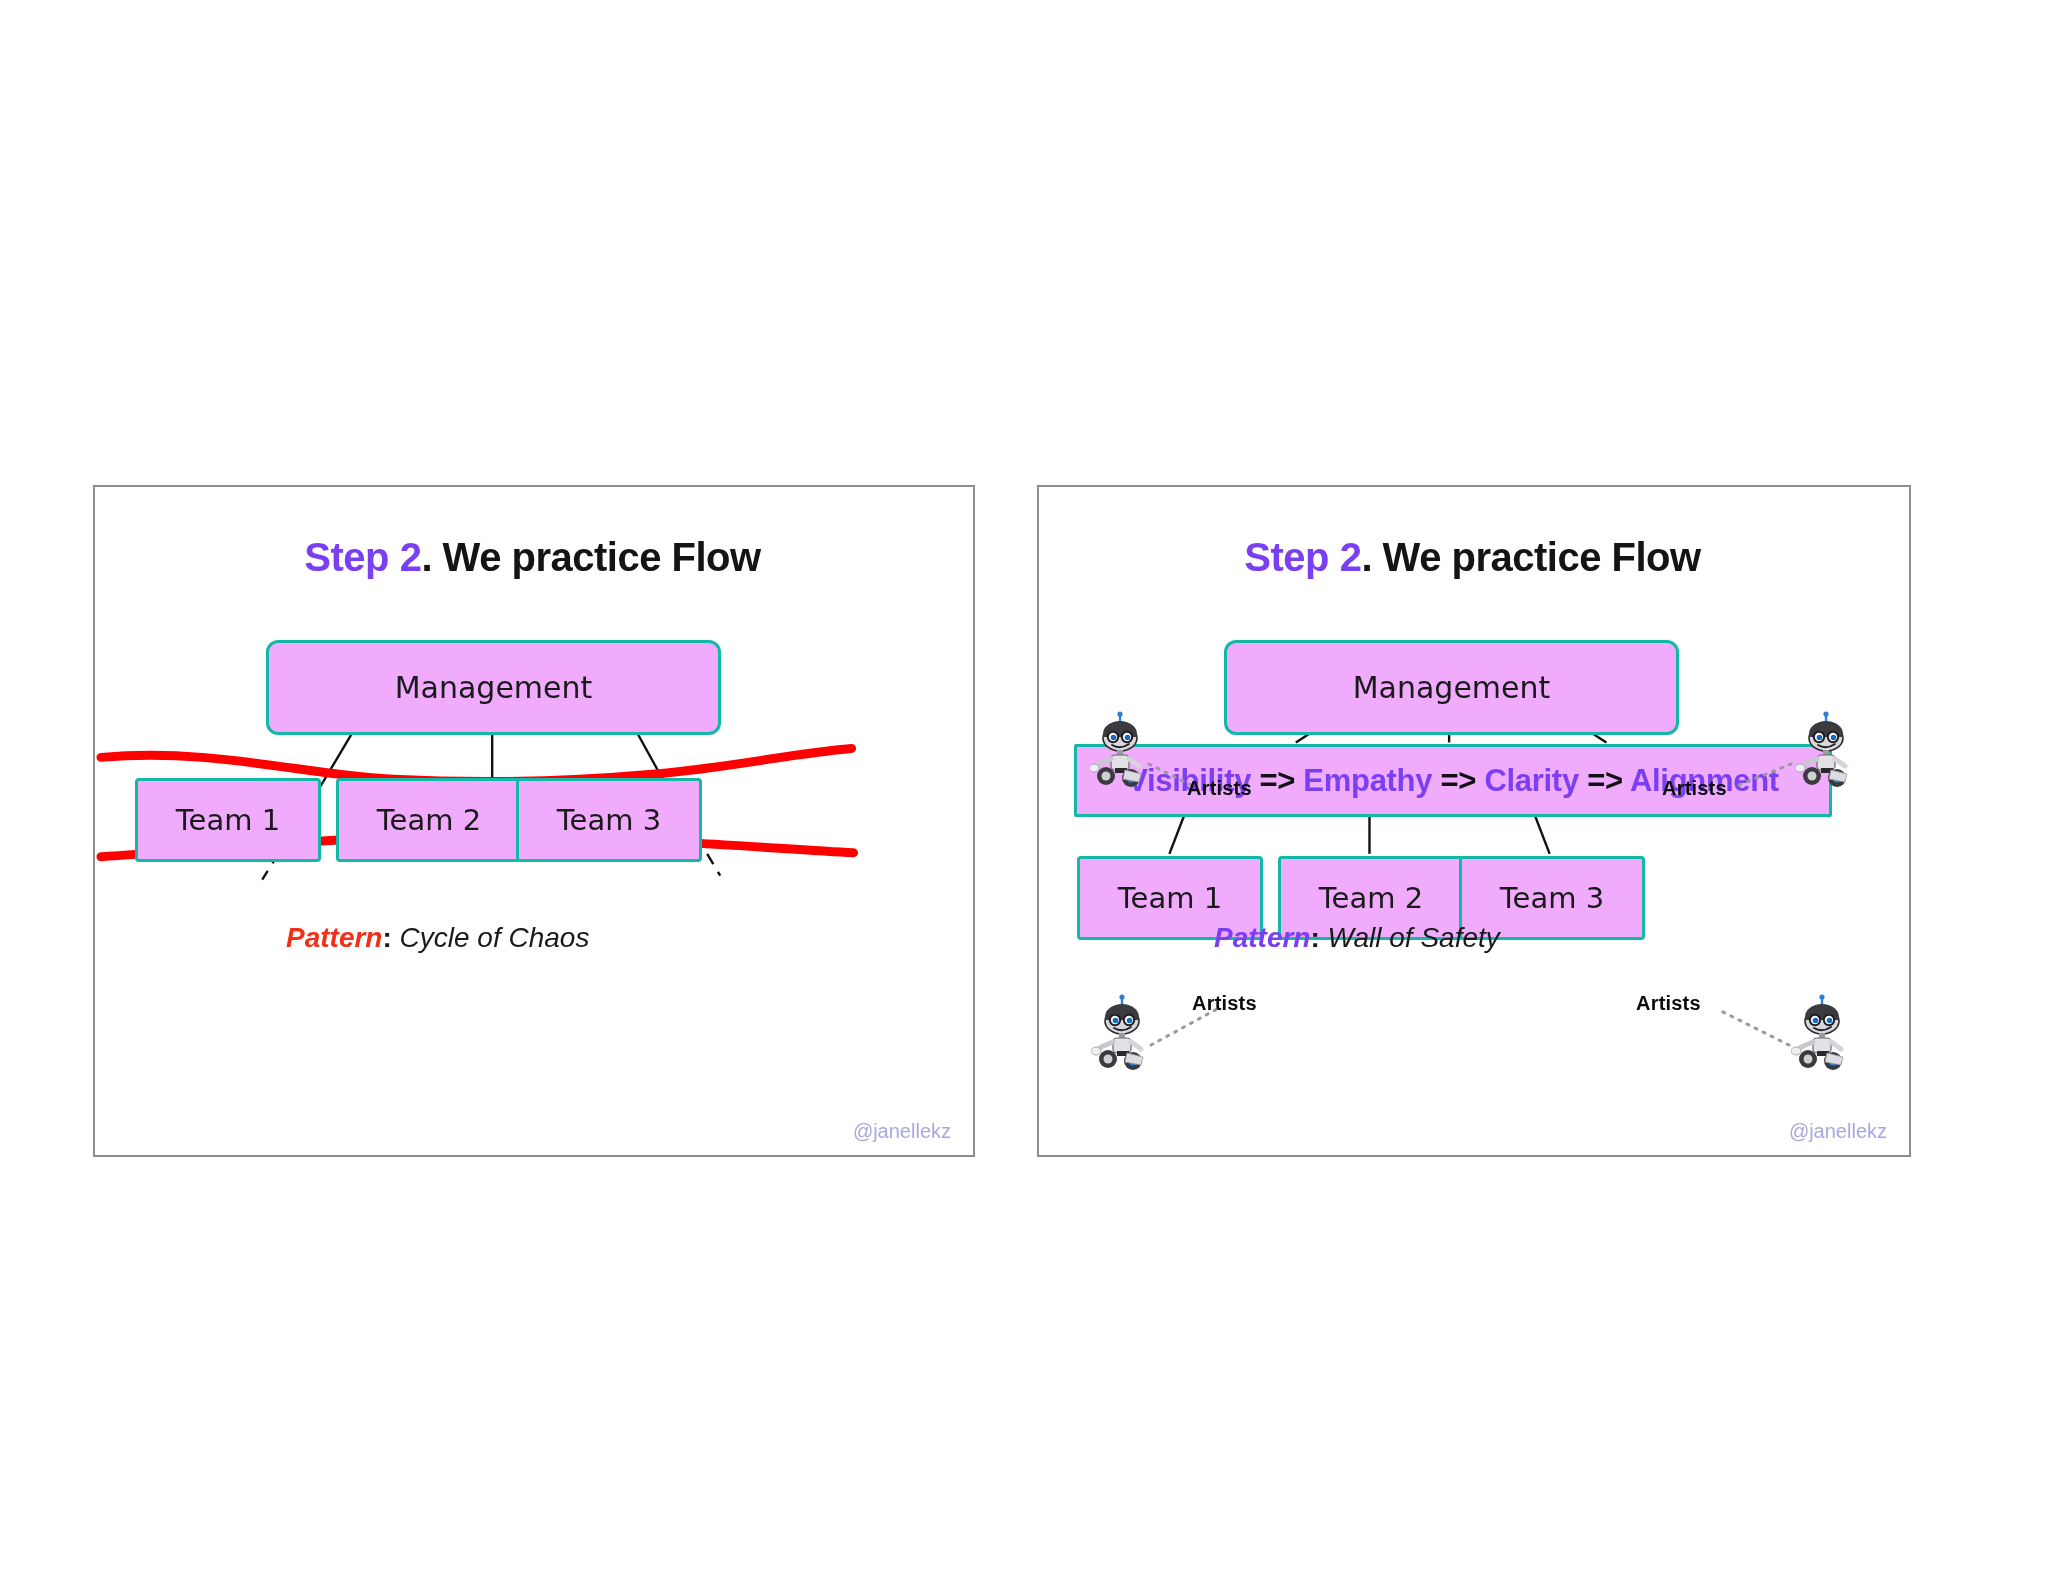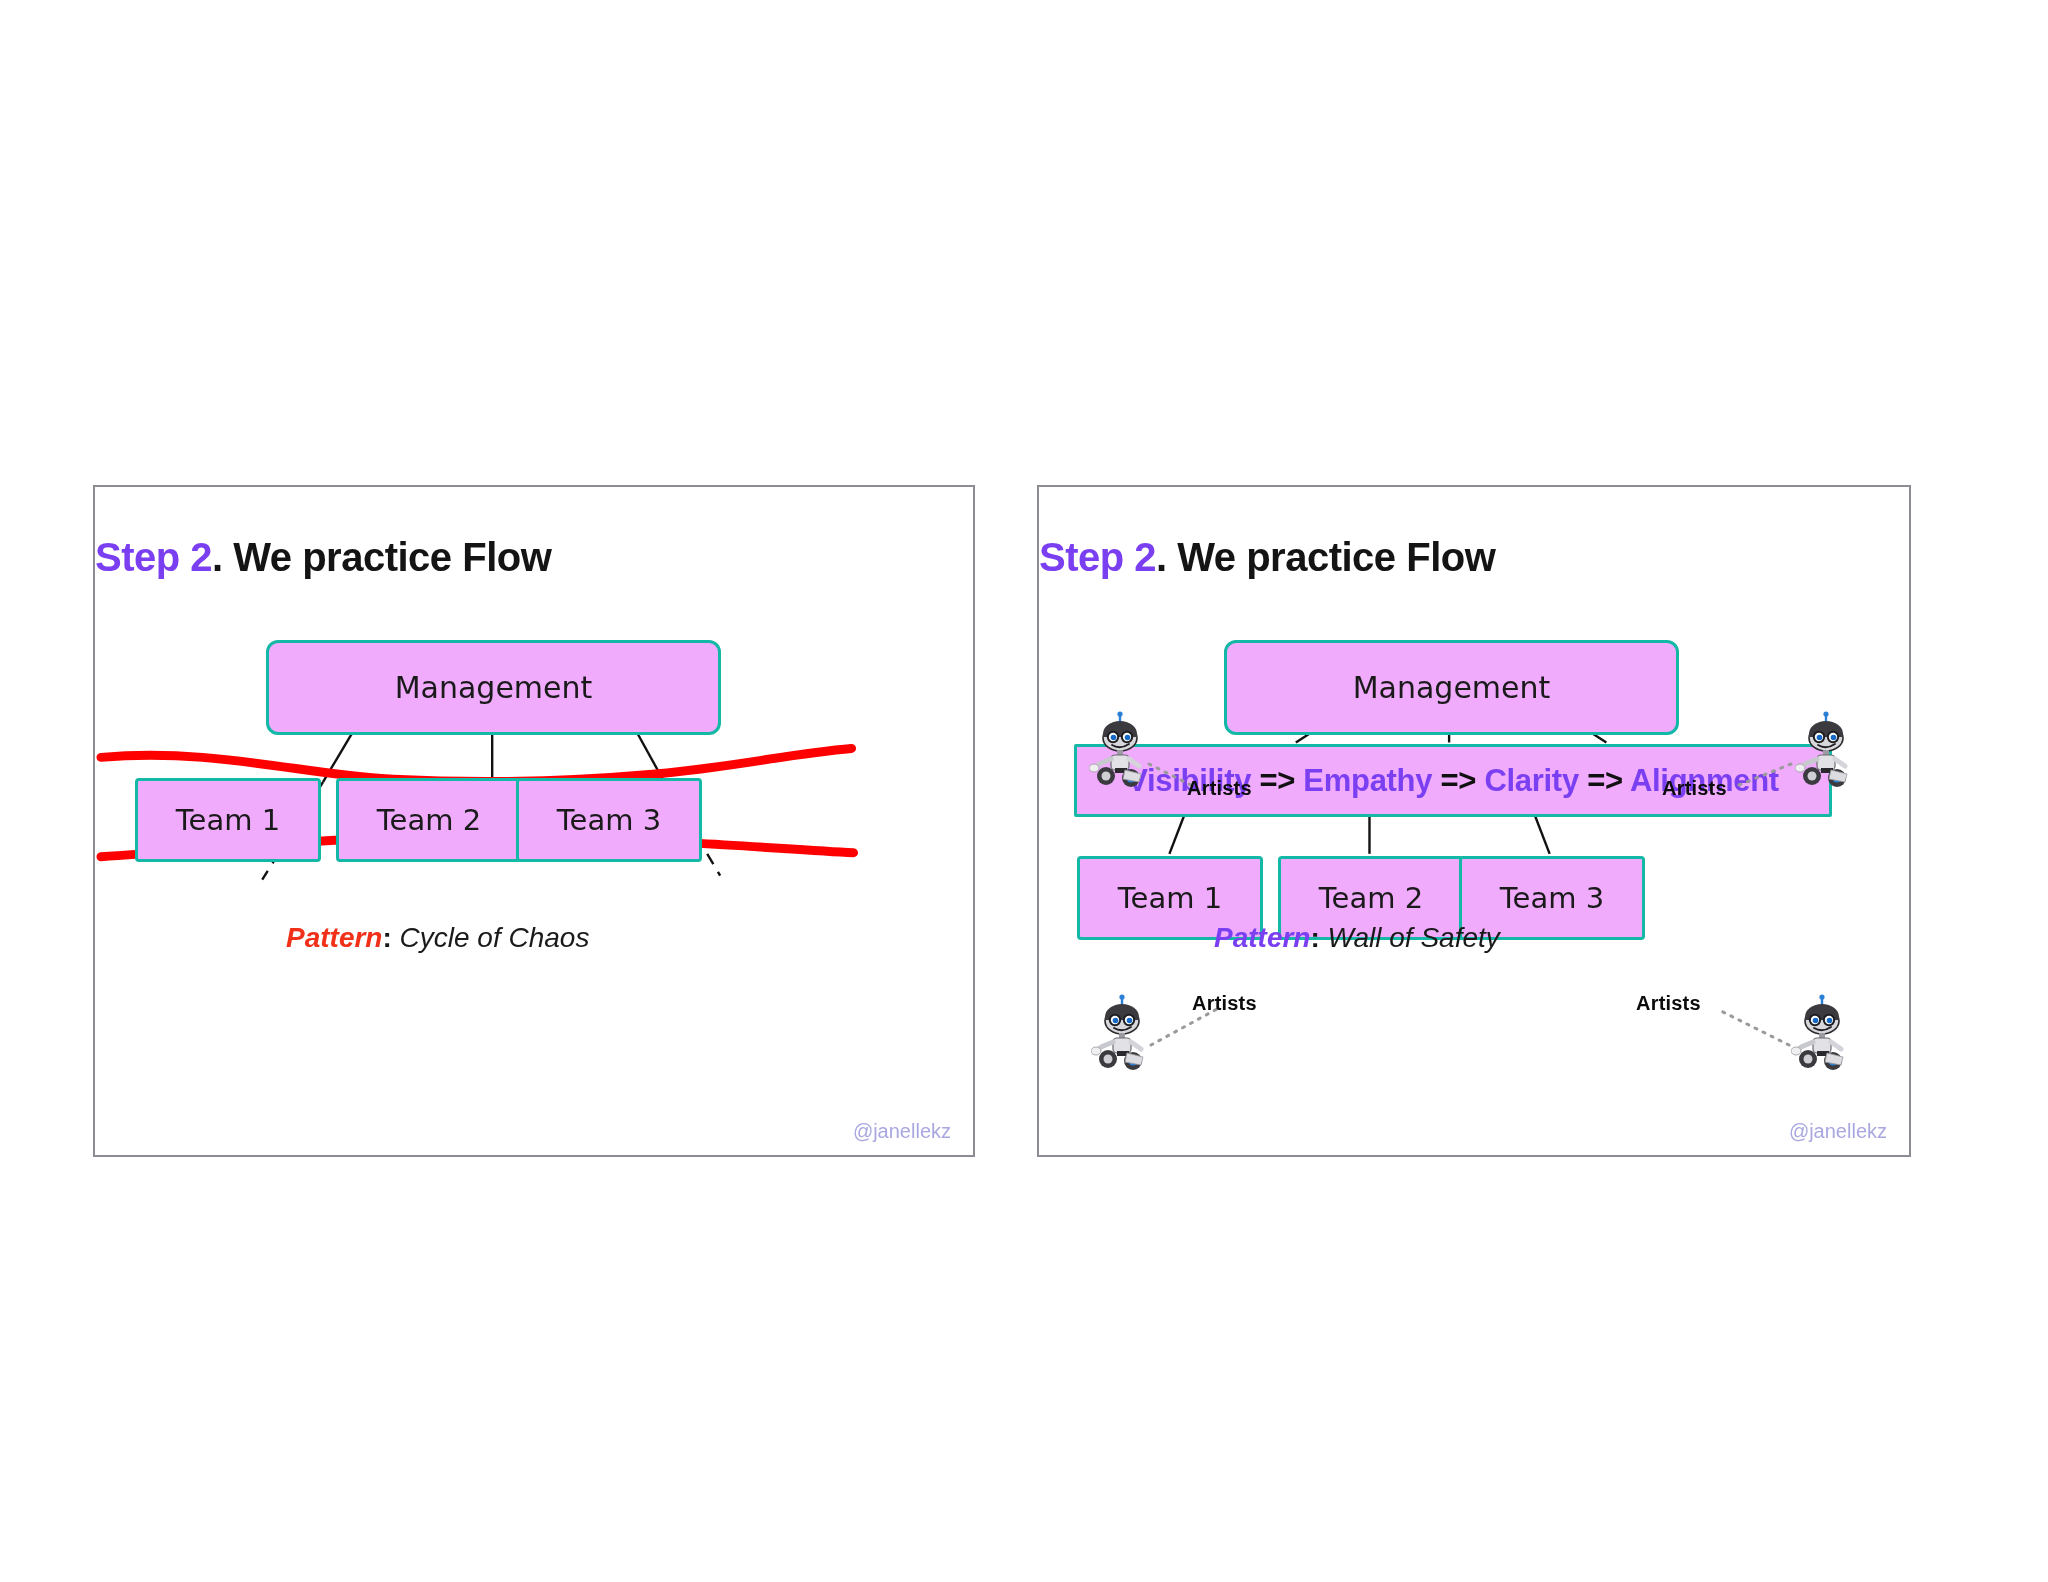--- a/index.html
+++ b/index.html
@@ -36,25 +36,27 @@
     position: absolute;
     left: 0; top: 0; right: 0; bottom: 0;
   }
 
   
   .slide-title {
     position: absolute;
     left: 0;
     right: 16px;
     top: 48px;
+    text-align: center;
     font-size: 40px;
     font-weight: 700;
     letter-spacing: -0.5px;
     color: #141414;
     white-space: nowrap;
+    padding-left: 13px;
   }
   .slide-title .step {
     color: #7B3FF2;
   }
 
   
   .node {
     position: absolute;
     box-sizing: border-box;
     border: 3px solid #14b8a6;

